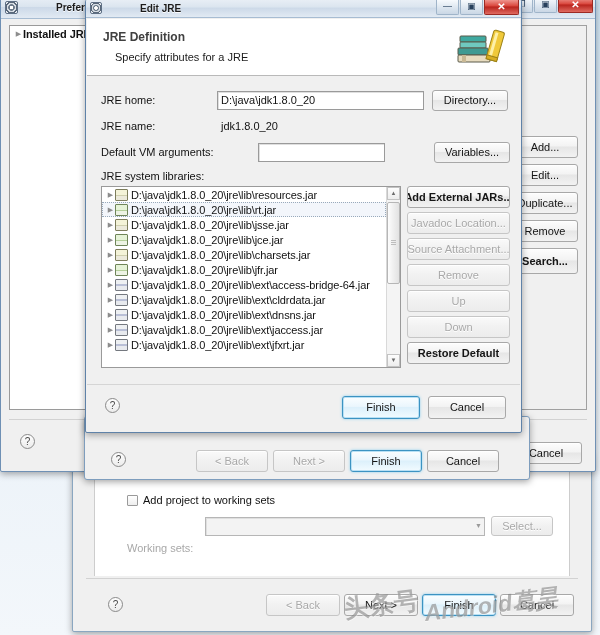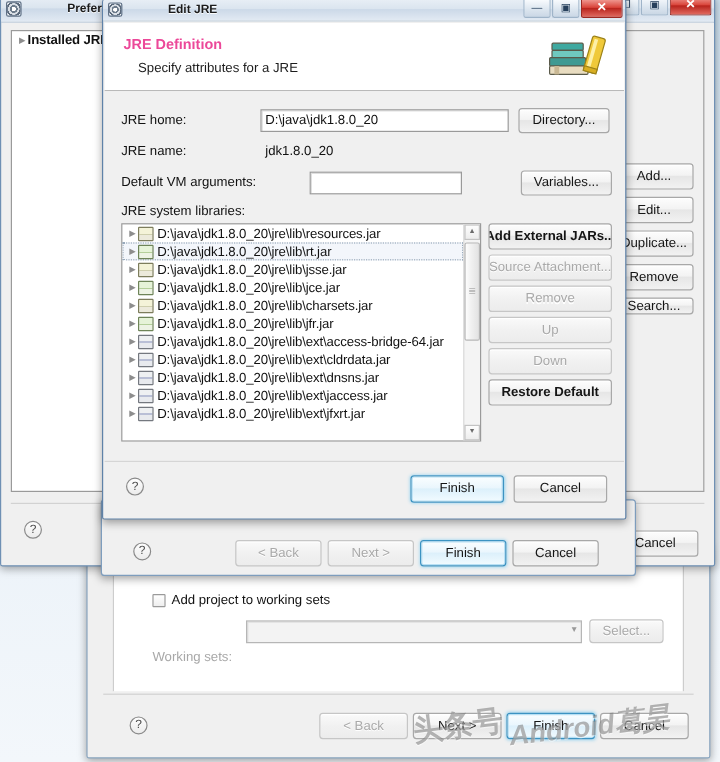--- a/index.html
+++ b/index.html
@@ -151,21 +151,21 @@
     content:""; position:absolute; left:3px; right:3px; top:50%; height:5px;
     margin-top:-3px;
     background: repeating-linear-gradient(180deg,#bdbdbd 0 1px,transparent 1px 2px);
   }
 
   
   .banner {
     background:#ffffff; border-bottom:1px solid #b9b9b9;
     position:relative; overflow:hidden;
   }
-  .banner .h1 { font-size:12px; font-weight:bold; color:#ec4899; }
+  .banner .h1 { font-size:12px; font-weight:bold; color:#404040; }
   .banner .h2 { font-size:11px; color:#1c1c1c; }
   .books { position:absolute; width:52px; height:40px; }
 
   .sep { background:#d2d2d2; height:1px; }
 
   
   .wm {
     position:absolute; pointer-events:none;
     font-family:"Liberation Sans", sans-serif;
     color: rgba(120,120,120,.55);
@@ -251,21 +251,21 @@
       </div>
 
       <div class="listbox" style="position:absolute;left:95px;top:6px;right:7px;height:385px;background:#f0f0f0;border-color:#a0a0a0;">
         <div class="lbl" style="position:absolute;left:8px;top:72px;">ded to the</div>
 
         <div style="position:absolute;right:8px;top:110px;display:flex;flex-direction:column;gap:6px;">
           <span class="btn" style="width:66px;height:22px;">Add...</span>
           <span class="btn" style="width:66px;height:22px;">Edit...</span>
           <span class="btn" style="width:66px;height:22px;">Duplicate...</span>
           <span class="btn" style="width:66px;height:22px;">Remove</span>
-          <span class="btn" style="width:66px;height:14px;">Search...</span>
+          <span class="btn" style="width:66px;height:26px;font-weight:bold;">Search...</span>
         </div>
       </div>
 
       <div class="sep" style="position:absolute;left:7px;right:7px;top:400px;"></div>
       <div class="qmark" style="position:absolute;left:18px;top:415px;">?</div>
       <div class="btn" style="position:absolute;right:12px;top:423px;width:72px;height:22px;">Cancel</div>
     </div>
   </div>
 
   <div class="win" style="left:84px; top:416px; width:446px; height:64px; border-color:#7e9dbd; border-radius:3px;">
@@ -402,20 +402,21 @@
             </div>
           <div class="vscroll">
             <div class="vsarrow">▲</div>
             <div class="vsthumb" style="top:15px;height:82px;"></div>
             <div class="vsarrow" style="position:absolute;bottom:0;left:0;right:0;">▼</div>
           </div>
         </div>
 
         <div style="position:absolute;left:320px;top:110px;right:10px;display:flex;flex-direction:column;gap:4px;">
           <span class="btn bold" style="height:22px;">Add External JARs...</span>
+          <span class="btn disabled" style="height:22px;">Javadoc Location...</span>
           <span class="btn disabled" style="height:22px;">Source Attachment...</span>
           <span class="btn disabled" style="height:22px;">Remove</span>
           <span class="btn disabled" style="height:22px;">Up</span>
           <span class="btn disabled" style="height:22px;">Down</span>
           <span class="btn bold" style="height:22px;">Restore Default</span>
         </div>
       </div>
 
       <div style="position:absolute;left:0;right:0;bottom:0;height:47px;background:#f0f0f0;border-top:1px solid #d5d5d5;">
         <div class="qmark" style="position:absolute;left:18px;top:13px;">?</div>

